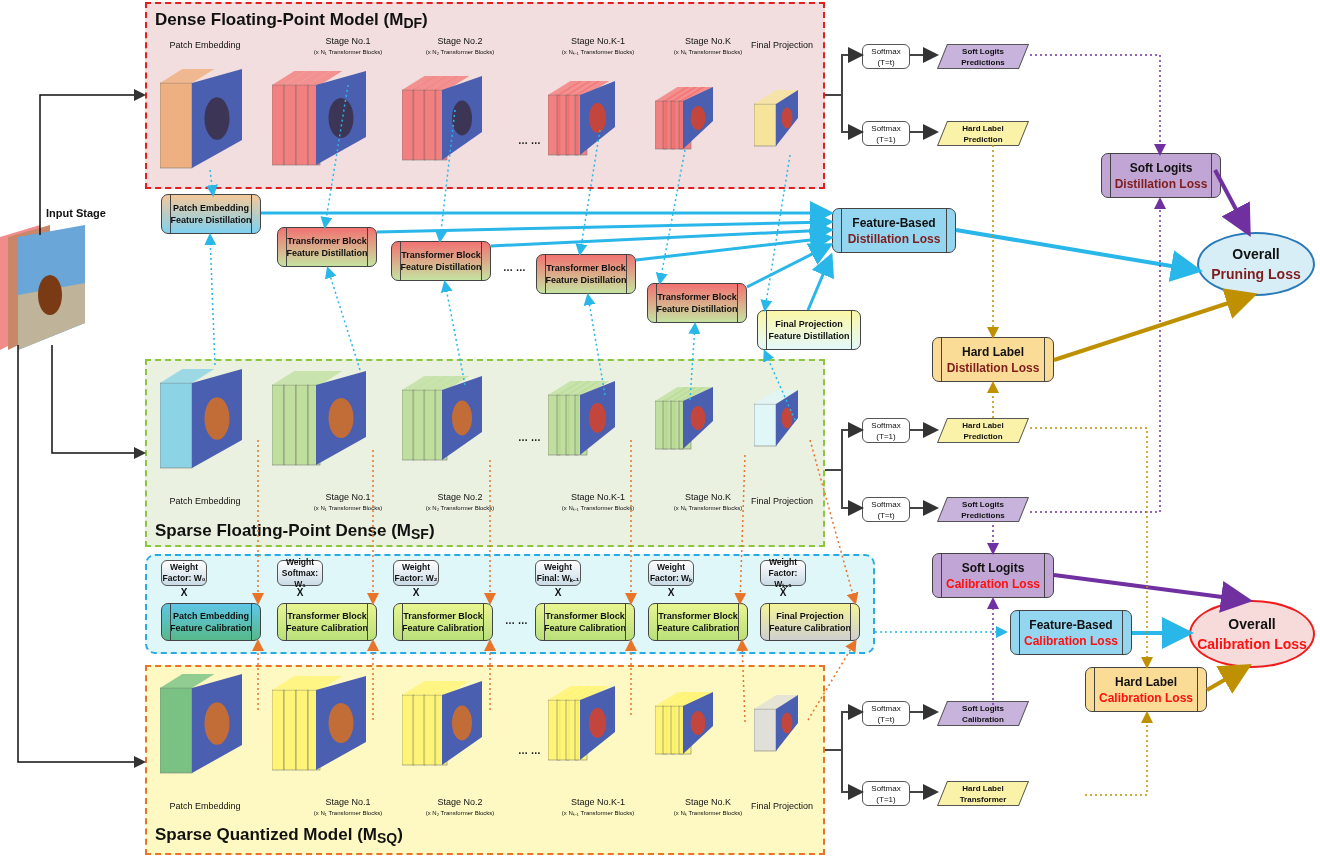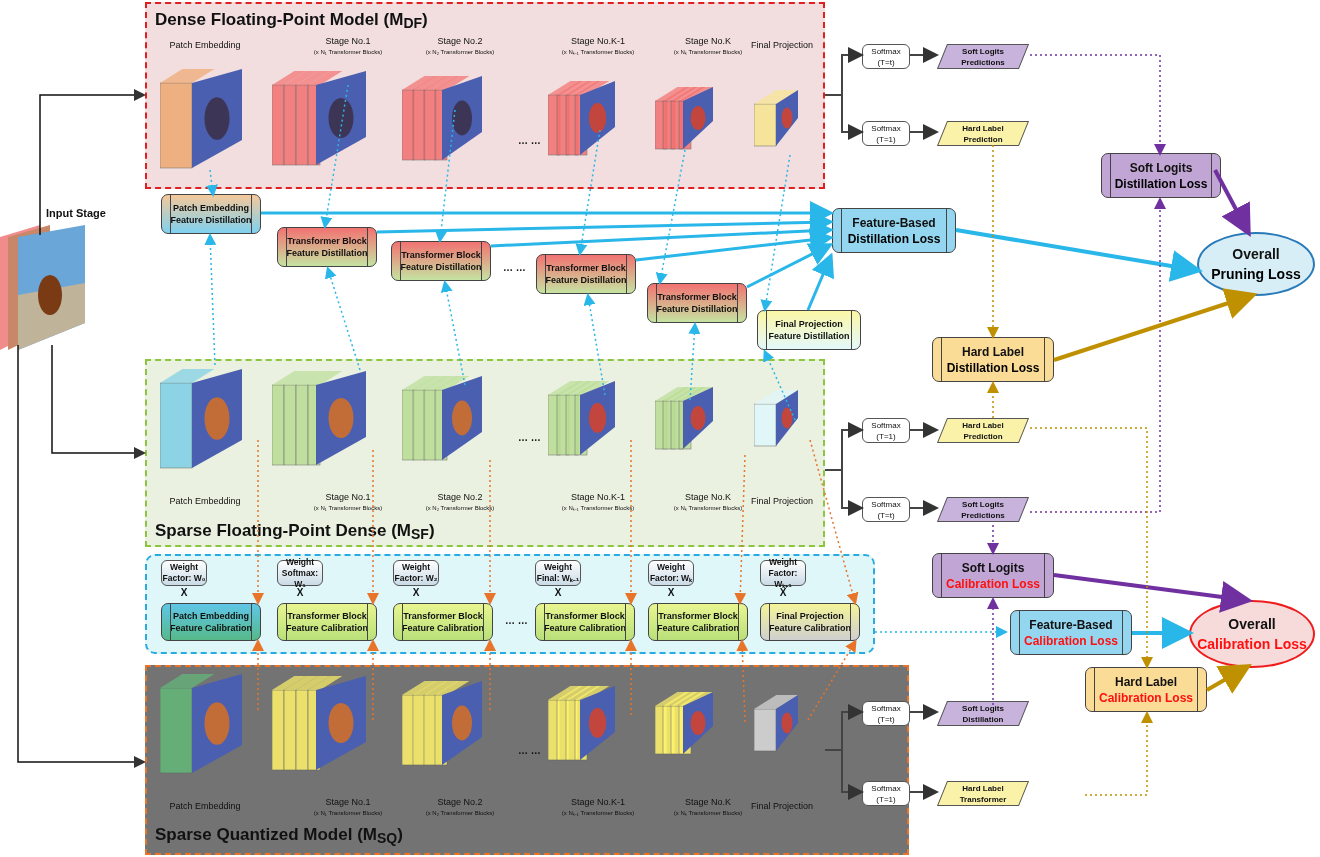--- a/index.html
+++ b/index.html
@@ -2,38 +2,38 @@
 <html><head>
 <meta charset="utf-8">
 <style>
   html,body{margin:0;padding:0;background:#fff;}
   body{width:1320px;height:857px;position:relative;overflow:hidden;font-family:"Liberation Sans",sans-serif;color:#111;}
   .abs{position:absolute;}
   .region{position:absolute;border:2px dashed;box-sizing:border-box;}
   .r-df{left:145px;top:2px;width:680px;height:187px;background:#f2dede;border-color:#e02020;}
   .r-sf{left:145px;top:359px;width:680px;height:188px;background:#eaf1e0;border-color:#8cc63f;}
   .r-cal{left:145px;top:554px;width:730px;height:100px;background:#dff7f9;border-color:#29abe2;border-radius:10px;}
-  .r-sq{left:145px;top:665px;width:764px;height:190px;background:#737373;border-color:#e8742a;}
+  .r-sq{left:145px;top:665px;width:680px;height:190px;background:#fef9c3;border-color:#e8742a;}
   .region-title{position:absolute;font-weight:bold;font-size:17px;white-space:nowrap;}
   .sub{font-size:14px;vertical-align:-3px;}
   .stage-lbl{position:absolute;text-align:center;font-size:9px;line-height:11px;white-space:nowrap;transform:translateX(-50%);}
   .stage-lbl .s1{font-size:9px;}
   .stage-lbl .s2{font-size:6px;display:block;}
   .box{position:absolute;box-sizing:border-box;border:1.5px solid #444;border-radius:7px;display:flex;flex-direction:column;align-items:center;justify-content:center;text-align:center;font-weight:bold;font-size:9px;line-height:12px;}
   .box::before,.box::after{content:"";position:absolute;top:0;bottom:0;width:0;border-left:1.5px solid #444;}
   .box::before{left:8px;} .box::after{right:8px;}
   .box.big{font-size:12px;line-height:16px;}
   .plain{position:absolute;box-sizing:border-box;border:1px solid #555;border-radius:6px;background:#fff;display:flex;flex-direction:column;align-items:center;justify-content:center;font-size:8px;line-height:11px;text-align:center;}
   .wf{position:absolute;box-sizing:border-box;border:1px solid #555;border-radius:6px;background:linear-gradient(#fff,#c9dbe6);display:flex;flex-direction:column;align-items:center;justify-content:center;font-size:8.5px;font-weight:bold;line-height:11px;text-align:center;}
   .times{position:absolute;font-size:10px;font-weight:bold;transform:translateX(-50%);}
   .para{position:absolute;display:flex;align-items:center;justify-content:center;text-align:center;font-size:8px;font-weight:bold;line-height:11px;}
   .para .shape{position:absolute;inset:0;transform:skewX(-22deg);border:1px solid #555;}
   .para span{position:relative;}
   .ellipse{position:absolute;border-radius:50%;display:flex;flex-direction:column;align-items:center;justify-content:center;text-align:center;font-weight:bold;font-size:14px;line-height:20px;}
-  .blue-t{color:#000000;} .red-t{color:#ff1010;}
+  .blue-t{color:#7f1d1d;} .red-t{color:#ff1010;}
   .dots{position:absolute;font-weight:bold;font-size:10px;}
   svg.wires{position:absolute;left:0;top:0;}
   .cube{position:absolute;}
 </style>
 </head>
 <body>
 
 <div class="region r-df">
   <div class="region-title" style="left:8px;top:6px;"><span>Dense Floating-Point Model (M</span><span class="sub">DF</span><span>)</span></div>
 </div>
@@ -506,21 +506,21 @@
       </span>
     </div>
     <div class="plain" style="left: 862px; top: 701px; width: 48px; height: 25px;">
       <span>Softmax</span>
       <span>(T=t)</span>
     </div>
     <div class="para" style="left: 942px; top: 701px; width: 82px; height: 25px;">
       <div class="shape" style="background:#c7b3dc"></div>
       <span style="display:flex;flex-direction:column">
         <span>Soft Logits</span>
-        <span>Distillation</span>
+        <span>Calibration</span>
       </span>
     </div>
     <div class="plain" style="left: 862px; top: 781px; width: 48px; height: 25px;">
       <span>Softmax</span>
       <span>(T=1)</span>
     </div>
     <div class="para" style="left: 942px; top: 781px; width: 82px; height: 25px;">
       <div class="shape" style="background:#f9f2a8"></div>
       <span style="display:flex;flex-direction:column">
         <span>Hard Label</span>

